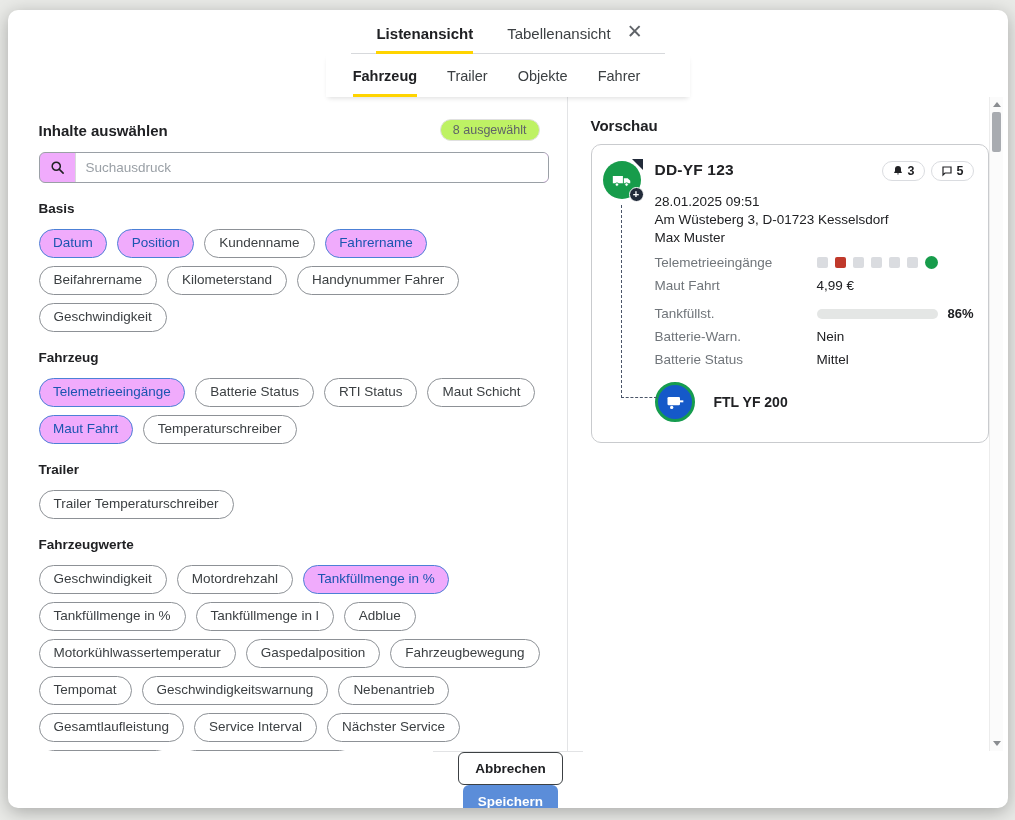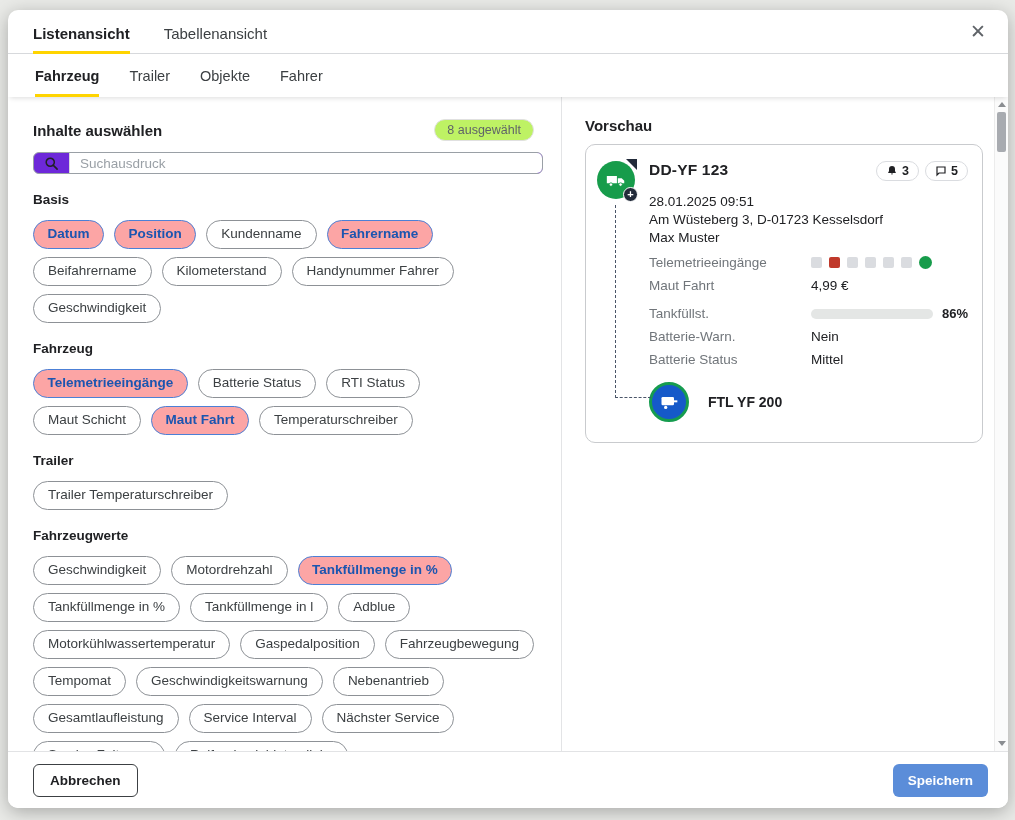--- a/index.html
+++ b/index.html
@@ -11,20 +11,21 @@
     overflow: hidden;
     color: #202124;
   }
   .modal {
     position: absolute; left: 8px; top: 10px;
     width: 1000px; height: 798px;
     background: #fff; border-radius: 10px;
     box-shadow: 0 4px 18px rgba(0,0,0,.28);
     display: flex; flex-direction: column;
     overflow: hidden;
+    align-items: center;
   }
   
   .tabs1 {
     display: flex; align-items: flex-end;
     padding: 14px 20px 0 25px;
     border-bottom: 1px solid #d7d9dc;
     position: relative;
   }
   .tab1 {
     font-size: 15px; color: #3c4043; background:none; border:none;
@@ -57,41 +58,41 @@
     width: 554px; border-right: 1px solid #e3e4e6;
     padding: 22px 27px 0 17px; overflow: hidden;
   }
   .left-head { display:flex; align-items:center; justify-content:space-between; padding-left: 8px;}
   .left-title { font-size: 15px; font-weight: bold; }
   .count-badge {
     font-size: 12.5px; color:#5f6368; background:#bef264;
     border:1px solid #e0e0e0; border-radius: 12px; padding: 3px 12px;
   }
   .search-box {
-    margin: 11px 0 0 8px; height: 22px; width: 510px;
+    margin: 11px 0 0 8px; height: 31px; width: 510px;
     border: 1px solid #9aa0a6; border-radius: 6px;
-    display: flex; align-items: stretch; overflow: hidden; background:#6d28d9;
+    display: flex; align-items: stretch; overflow: hidden; background:#f0abfc;
   }
   .search-icon-cell { width: 36px; display:flex; align-items:center; justify-content:center; border-right: 1px solid #d9dadc; }
   .search-box input {
     flex: 1; border: none; outline: none; font-family: inherit;
     font-size: 13.5px; padding: 0 10px; color:#202124;
   }
   .search-box input::placeholder { color:#9aa0a6; }
   .chip-group { margin-top: 18px; padding-left: 8px; }
   .group-label { font-size: 13.5px; font-weight: bold; color:#202124; }
   .chips { display: flex; flex-wrap: wrap; gap: 8px 10px; margin-top: 13px; }
   .chip {
     font-family: inherit; font-size: 13.5px; color:#3c4043;
     background:#fff; border: 1px solid #8d9196; border-radius: 16px;
     padding: 5px 14px 6px; cursor: pointer; white-space: nowrap; line-height: 16px;
   }
   .chip.selected {
-    background: #fca5a5; border: 1.5px solid #4c80d6; color:#1b55b0;
-    font-weight: bold; padding: 4.5px 13.5px 5.5px;
+    background: #f0abfc; border: 1.5px solid #4c80d6; color:#1b55b0;
+    font-weight: normal; padding: 4.5px 13.5px 5.5px;
   }
 
   
   .right-pane { flex: 1; padding: 20px 0 0 23px; }
   .preview-title { font-size: 15px; font-weight: bold; }
   .card {
     margin-top: 10px; width: 398px; min-height: 292px;
     border: 1px solid #c9cbce; border-radius: 10px;
     position: relative; padding: 16px 14px 20px 63px;
     background: #fff;
@@ -154,21 +155,21 @@
   }
   .sb-arrow-up, .sb-arrow-down { position:absolute; left: 3px; width:0; height:0; }
   .sb-arrow-up { top: 5px; border-left:4px solid transparent; border-right:4px solid transparent; border-bottom: 5px solid #8a8d91; }
   .sb-arrow-down { bottom: 5px; border-left:4px solid transparent; border-right:4px solid transparent; border-top: 5px solid #8a8d91; }
   .sb-thumb { position:absolute; top: 15px; left: 2px; width: 9px; height: 40px; background:#a8abb0; border-radius: 2px; }
 
   
   .footer {
     height: 57px; border-top: 1px solid #e2e3e5;
     display:flex; align-items:center; justify-content:space-between;
-    padding: 0 20px 0 25px; background:#fff; position:relative; z-index:3;
+    padding: 0 20px 0 25px; background:#fff; position:relative; z-index:3;flex-direction:column;
   }
   .btn-cancel {
     font-family: inherit; font-size: 13.5px; font-weight: bold; color:#202124;
     background:#fff; border: 1.5px solid #3c4043; border-radius: 6px;
     padding: 8px 16px; cursor: pointer;
   }
   .btn-save {
     font-family: inherit; font-size: 13.5px; font-weight: bold; color:#fff;
     background:#5b8dd9; border: none; border-radius: 6px;
     padding: 9px 15px; cursor: pointer;

